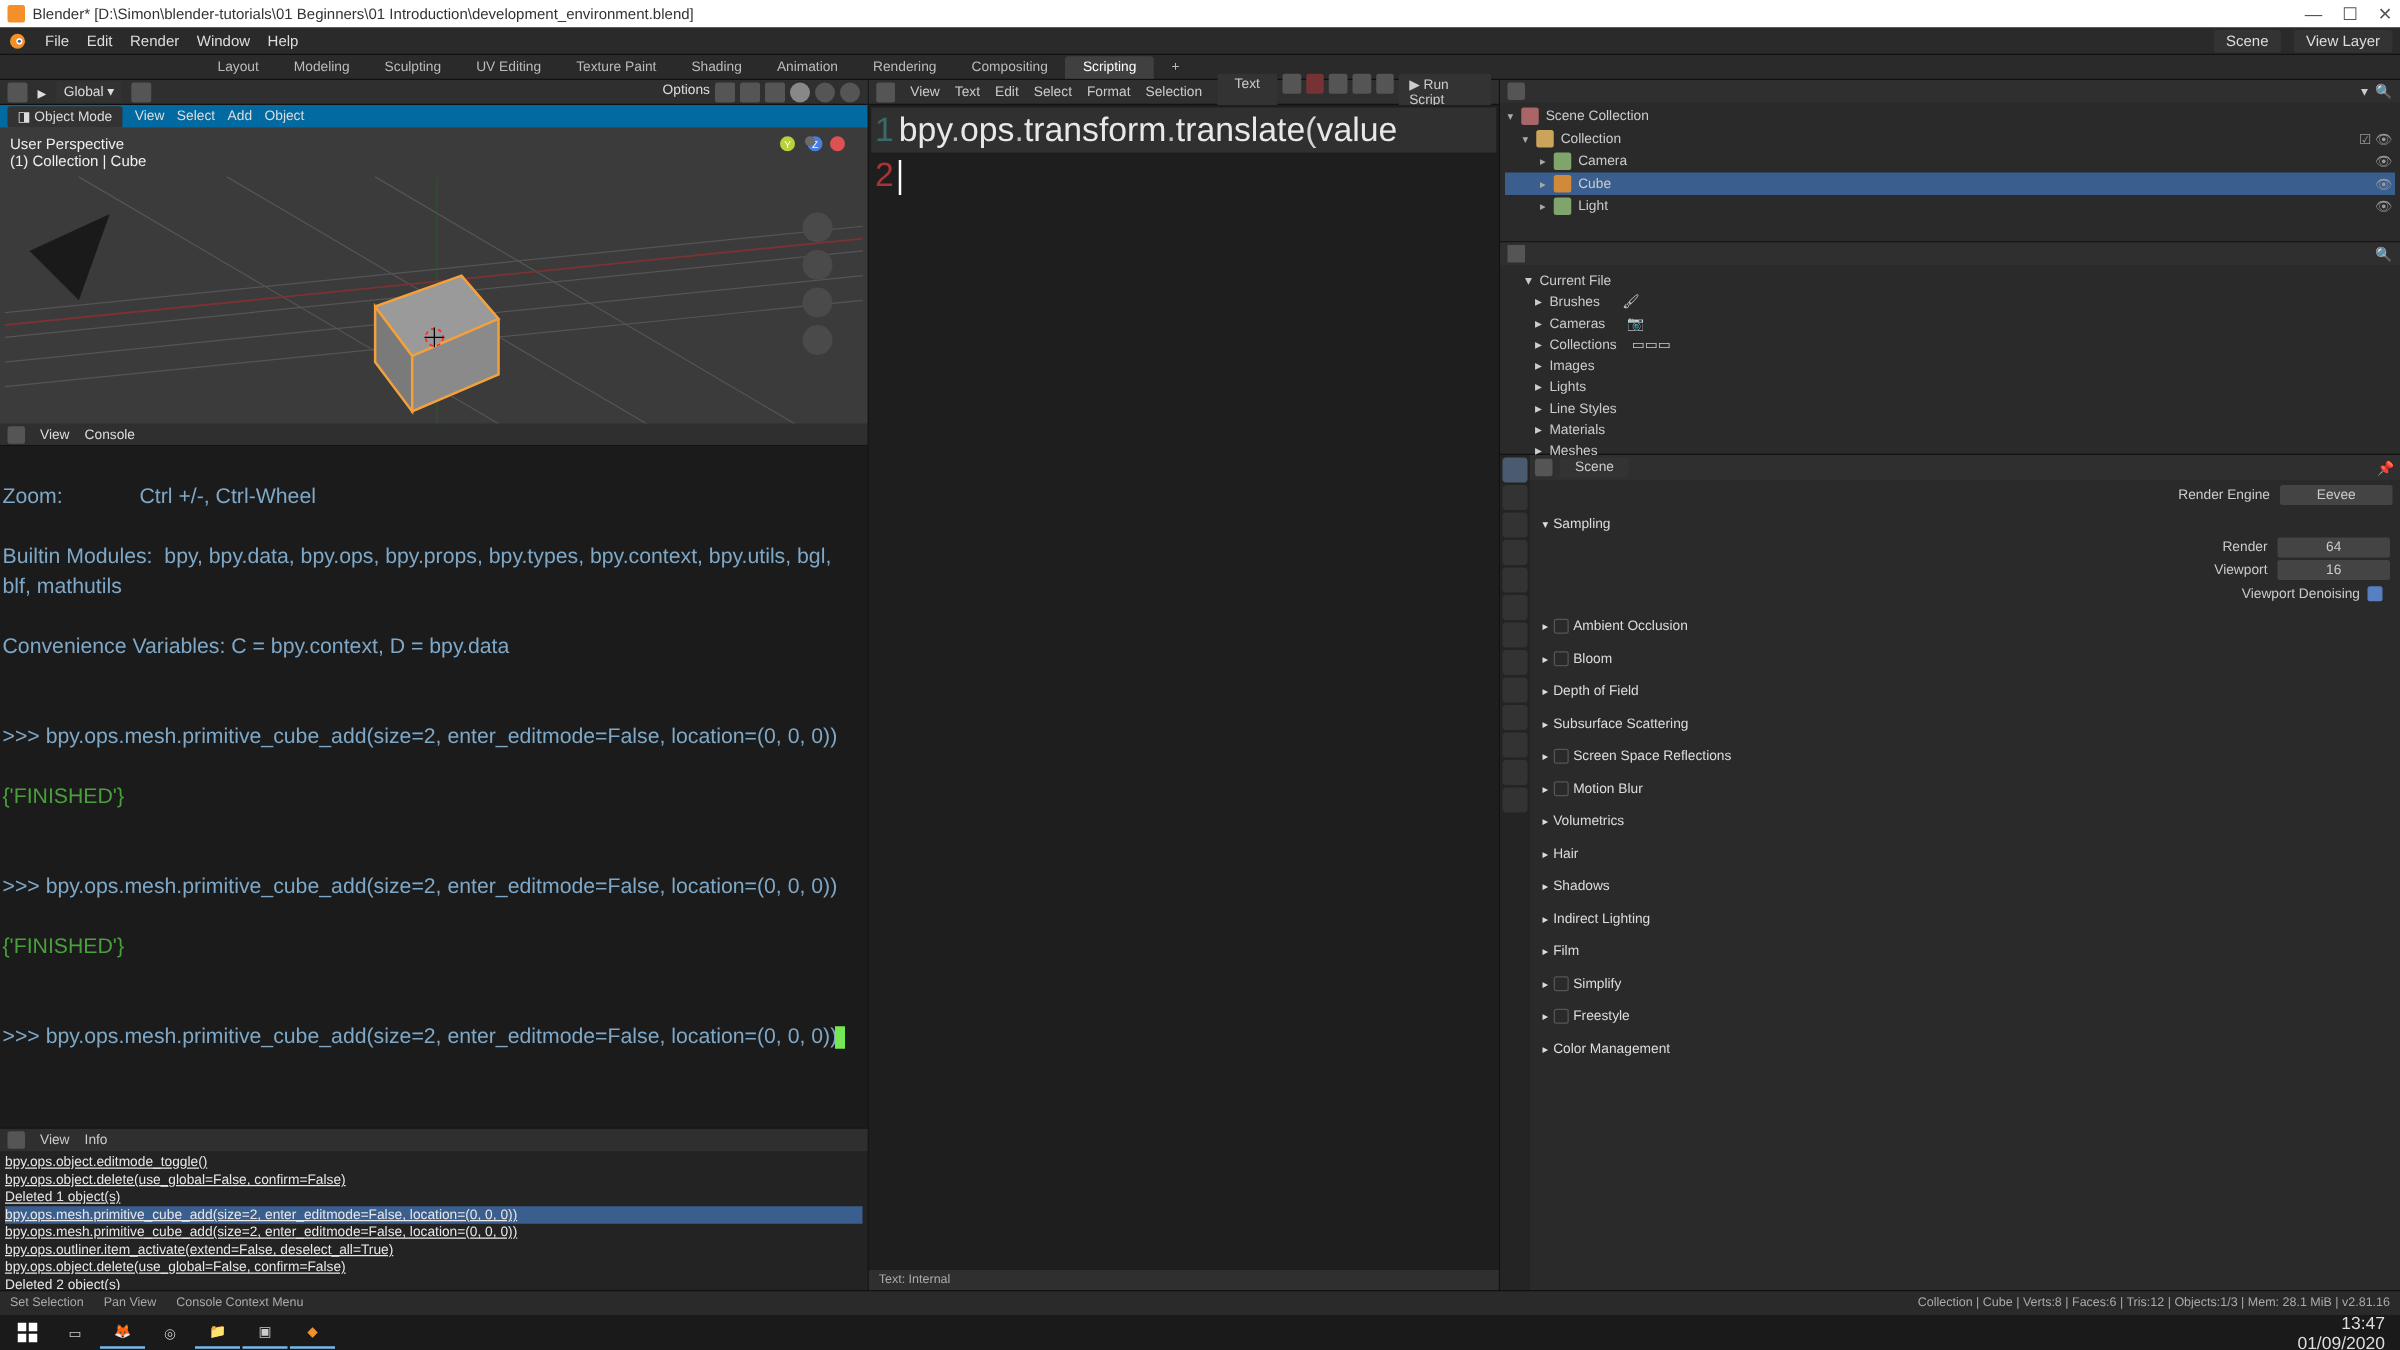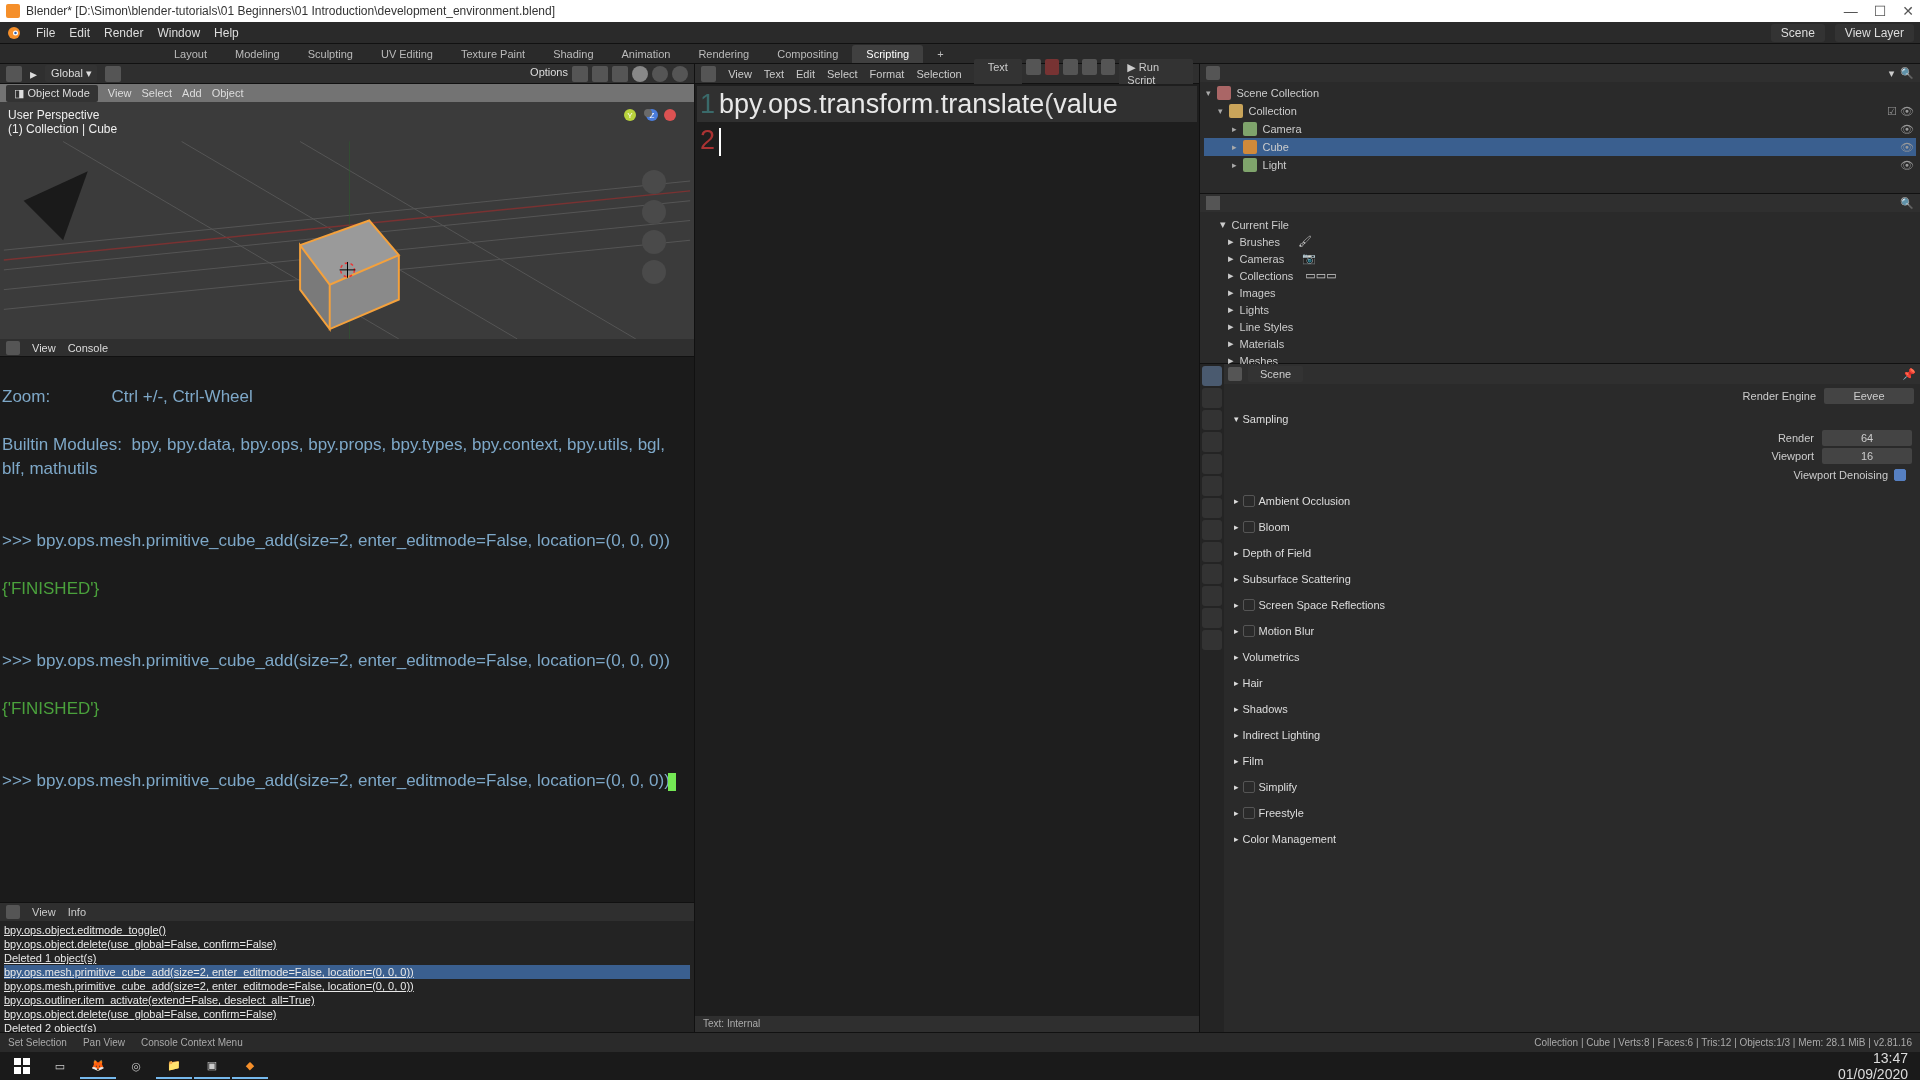--- a/index.html
+++ b/index.html
@@ -23,21 +23,21 @@
 
 
 .work { display:grid; grid-template-columns: 695px 505px 1fr; grid-template-rows: 1fr; height: calc(1080px - 22px - 22px - 20px - 20px - 28px); }
 
 
 .leftcol { display:flex; flex-direction:column; border-right:1px solid #111; }
 .viewport { height:275px; background:#3b3b3b; position:relative; overflow:hidden; }
 .viewport .hdr { height:20px; background:#2f2f2f; display:flex; align-items:center; gap:8px; padding:0 6px; color:#ddd; font-size:11px; border-bottom:1px solid #111; }
 .viewport .hdr .right { margin-left:auto; display:flex; gap:4px; }
 .viewport .hdr .icnbtn { width:16px; height:16px; background:#555; border-radius:2px; }
-.viewport .hdr2 { height:18px; background:#737373; display:flex; align-items:center; gap:10px; padding:0 6px; color:#ddd; font-size:11px; }
+.viewport .hdr2 { height:18px; background:#0369a1; display:flex; align-items:center; gap:10px; padding:0 6px; color:#ddd; font-size:11px; }
 .viewport .info { position:absolute; top:44px; left:8px; color:#eee; font-size:12px; line-height:14px; }
 
 
 .floor { position:absolute; left:0; top:38px; width:100%; height:237px; }
 .floor svg { width:100%; height:100%; }
 
 
 .gizmo { position:absolute; right:10px; top:45px; width:60px; height:180px; }
 .axis-gizmo { width:55px; height:55px; position:relative; }
 .axis-gizmo .dot { position:absolute; width:12px; height:12px; border-radius:50%; font-size:8px; color:#fff; display:flex; align-items:center; justify-content:center; }
@@ -239,20 +239,21 @@
 
     <div class="consolewrap">
       <div class="console-hdr">
         <span class="icnbtn" style="width:14px;height:14px;background:#555;border-radius:2px"></span>
         <span>View</span>
         <span>Console</span>
       </div>
       <div class="console-body">
 <span class="l">Zoom:             Ctrl +/-, Ctrl-Wheel</span>
 <span class="l">Builtin Modules:  bpy, bpy.data, bpy.ops, bpy.props, bpy.types, bpy.context, bpy.utils, bgl, blf, mathutils</span>
+<span class="l">Convenience Variables: C = bpy.context, D = bpy.data</span>
 <span class="l"></span>
 <span class="l">&gt;&gt;&gt; bpy.ops.mesh.primitive_cube_add(size=2, enter_editmode=False, location=(0, 0, 0))</span>
 <span class="l ok">{'FINISHED'}</span>
 <span class="l"></span>
 <span class="l">&gt;&gt;&gt; bpy.ops.mesh.primitive_cube_add(size=2, enter_editmode=False, location=(0, 0, 0))</span>
 <span class="l ok">{'FINISHED'}</span>
 <span class="l"></span>
 <span class="l cursor">&gt;&gt;&gt; bpy.ops.mesh.primitive_cube_add(size=2, enter_editmode=False, location=(0, 0, 0))</span>
       </div>
     </div>

